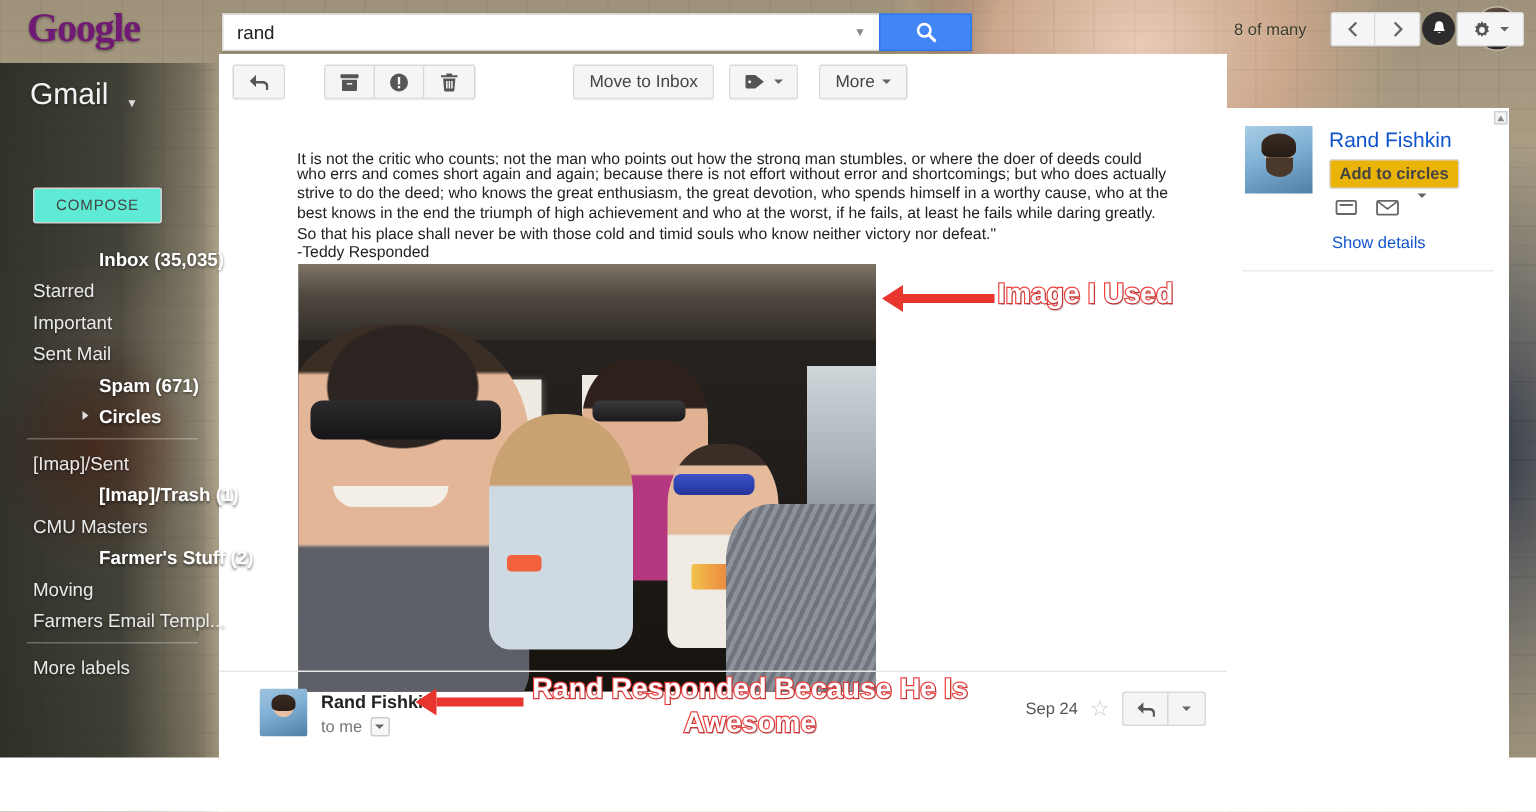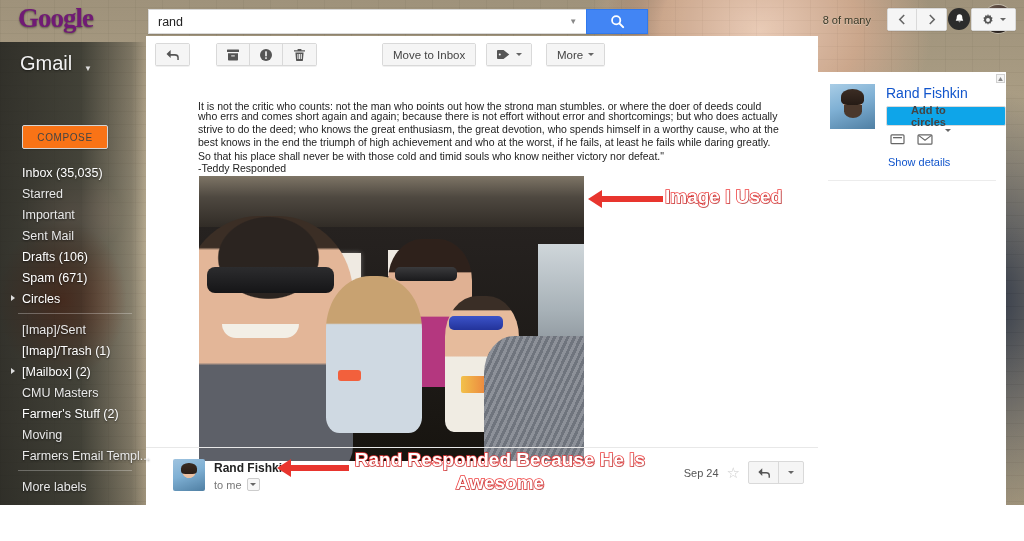--- a/index.html
+++ b/index.html
@@ -126,21 +126,21 @@
     position: absolute; left: 20px; top: 10px;
     font-size: 20px; color: #f2f2f2;
     text-shadow: 0 1px 2px rgba(0,0,0,.5);
   }
   .gmail-caret {
     position:absolute; left:84px; top:22px; color:#ddd; font-size:8px;
   }
   .compose-btn {
     position: absolute; left: 22px; top: 83px;
     width: 86px; height: 24px;
-    background: #f97316;
+    background: #5eead4;
     border: 1px solid #d4d4d4;
     border-radius: 2px;
     color: #444;
     font-size: 10px; letter-spacing: .6px;
     display: flex; align-items: center; justify-content: center;
     cursor: pointer;
     box-shadow: 0 1px 1px rgba(0,0,0,.18);
   }
   .labels {
     position: absolute; left: 0; top: 120px; width: 146px;
@@ -148,21 +148,21 @@
   .label-row {
     position: relative;
     height: 21px;
     display: flex; align-items: center;
     padding-left: 22px;
     color: #e9e9e9;
     cursor: pointer;
     text-shadow: 0 1px 2px rgba(0,0,0,.55);
     white-space: nowrap;
   }
-  .label-row.bold { font-weight: normal; color: #fff; }
+  .label-row.bold { font-weight: bold; color: #fff; margin-left: 44px; }
   .label-row .tri {
     position: absolute; left: 11px; top: 7px;
     width: 0; height: 0;
     border-left: 4px solid #ddd;
     border-top: 3.5px solid transparent;
     border-bottom: 3.5px solid transparent;
   }
   .labels .sep {
     height: 1px; margin: 4px 14px 5px 18px;
     background: rgba(255,255,255,.28);
@@ -406,22 +406,22 @@
   .contact-photo .beard {
     position:absolute; left:30%; top:46%; width:40%; height:30%;
     background: #4a382c; border-radius: 0 0 50% 50%;
   }
   .contact-name {
     position:absolute; left: 68px; top: 13px;
     font-size: 14px; color: #15c; cursor:pointer;
   }
   .add-circles {
     position:absolute; left: 68px; top: 34px;
-    height: 20px; padding: 0 24px;
-    background: #0ea5e9; border: 1px solid #d9d9d9; border-radius:2px;
+    height: 20px; padding: 0 6px;
+    background: #eab308; border: 1px solid #d9d9d9; border-radius:2px;
     font-size: 11px; color: #444; font-weight: bold;
     display:flex; align-items:center; cursor:pointer;
   }
   .contact-icons {
     position:absolute; left: 72px; top: 60px;
     display:flex; align-items:center; gap: 12px;
   }
   .contact-icons .ci { cursor:pointer; color:#666; }
   .show-details {
     position:absolute; left: 70px; top: 84px;
@@ -535,41 +535,34 @@
       <div class="label-row">
         <span>Starred</span>
       </div>
       <div class="label-row">
         <span>Important</span>
       </div>
       <div class="label-row">
         <span>Sent Mail</span>
       </div>
       <div class="label-row bold">
-        <span>Drafts (106)</span>
-      </div>
-      <div class="label-row bold">
         <span>Spam (671)</span>
       </div>
       <div class="label-row bold">
         <span class="tri"></span>
         <span>Circles</span>
       </div>
 
       <div class="sep"></div>
 
       <div class="label-row">
         <span>[Imap]/Sent</span>
       </div>
       <div class="label-row bold">
         <span>[Imap]/Trash (1)</span>
-      </div>
-      <div class="label-row bold">
-        <span class="tri"></span>
-        <span>[Mailbox] (2)</span>
       </div>
       <div class="label-row">
         <span>CMU Masters</span>
       </div>
       <div class="label-row bold">
         <span>Farmer's Stuff (2)</span>
       </div>
       <div class="label-row">
         <span>Moving</span>
       </div>

